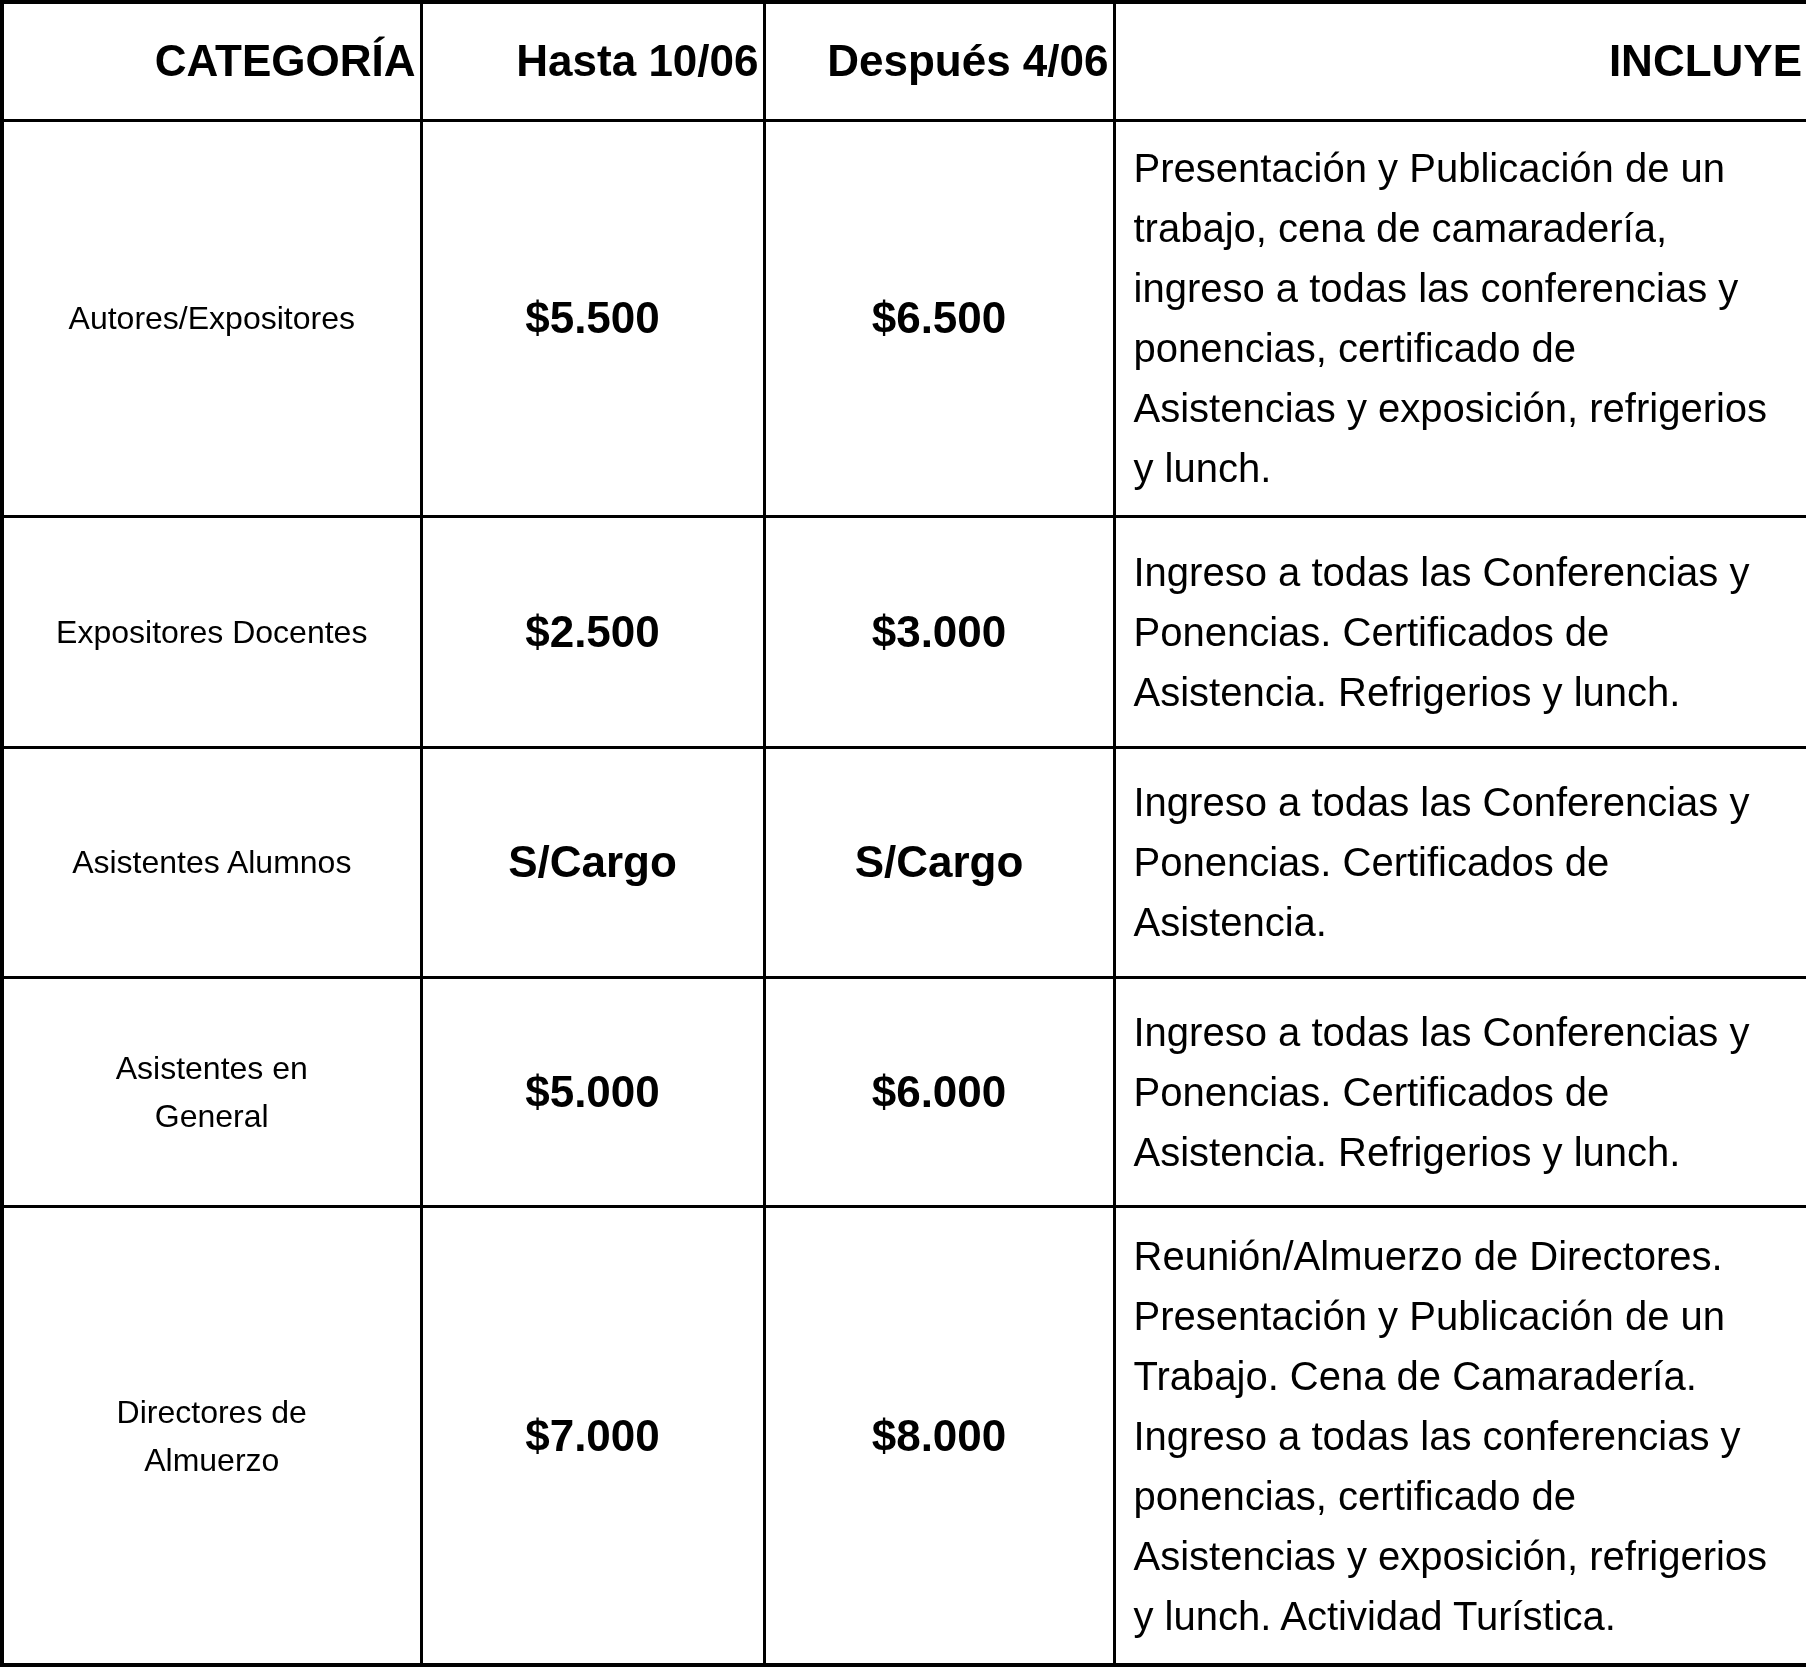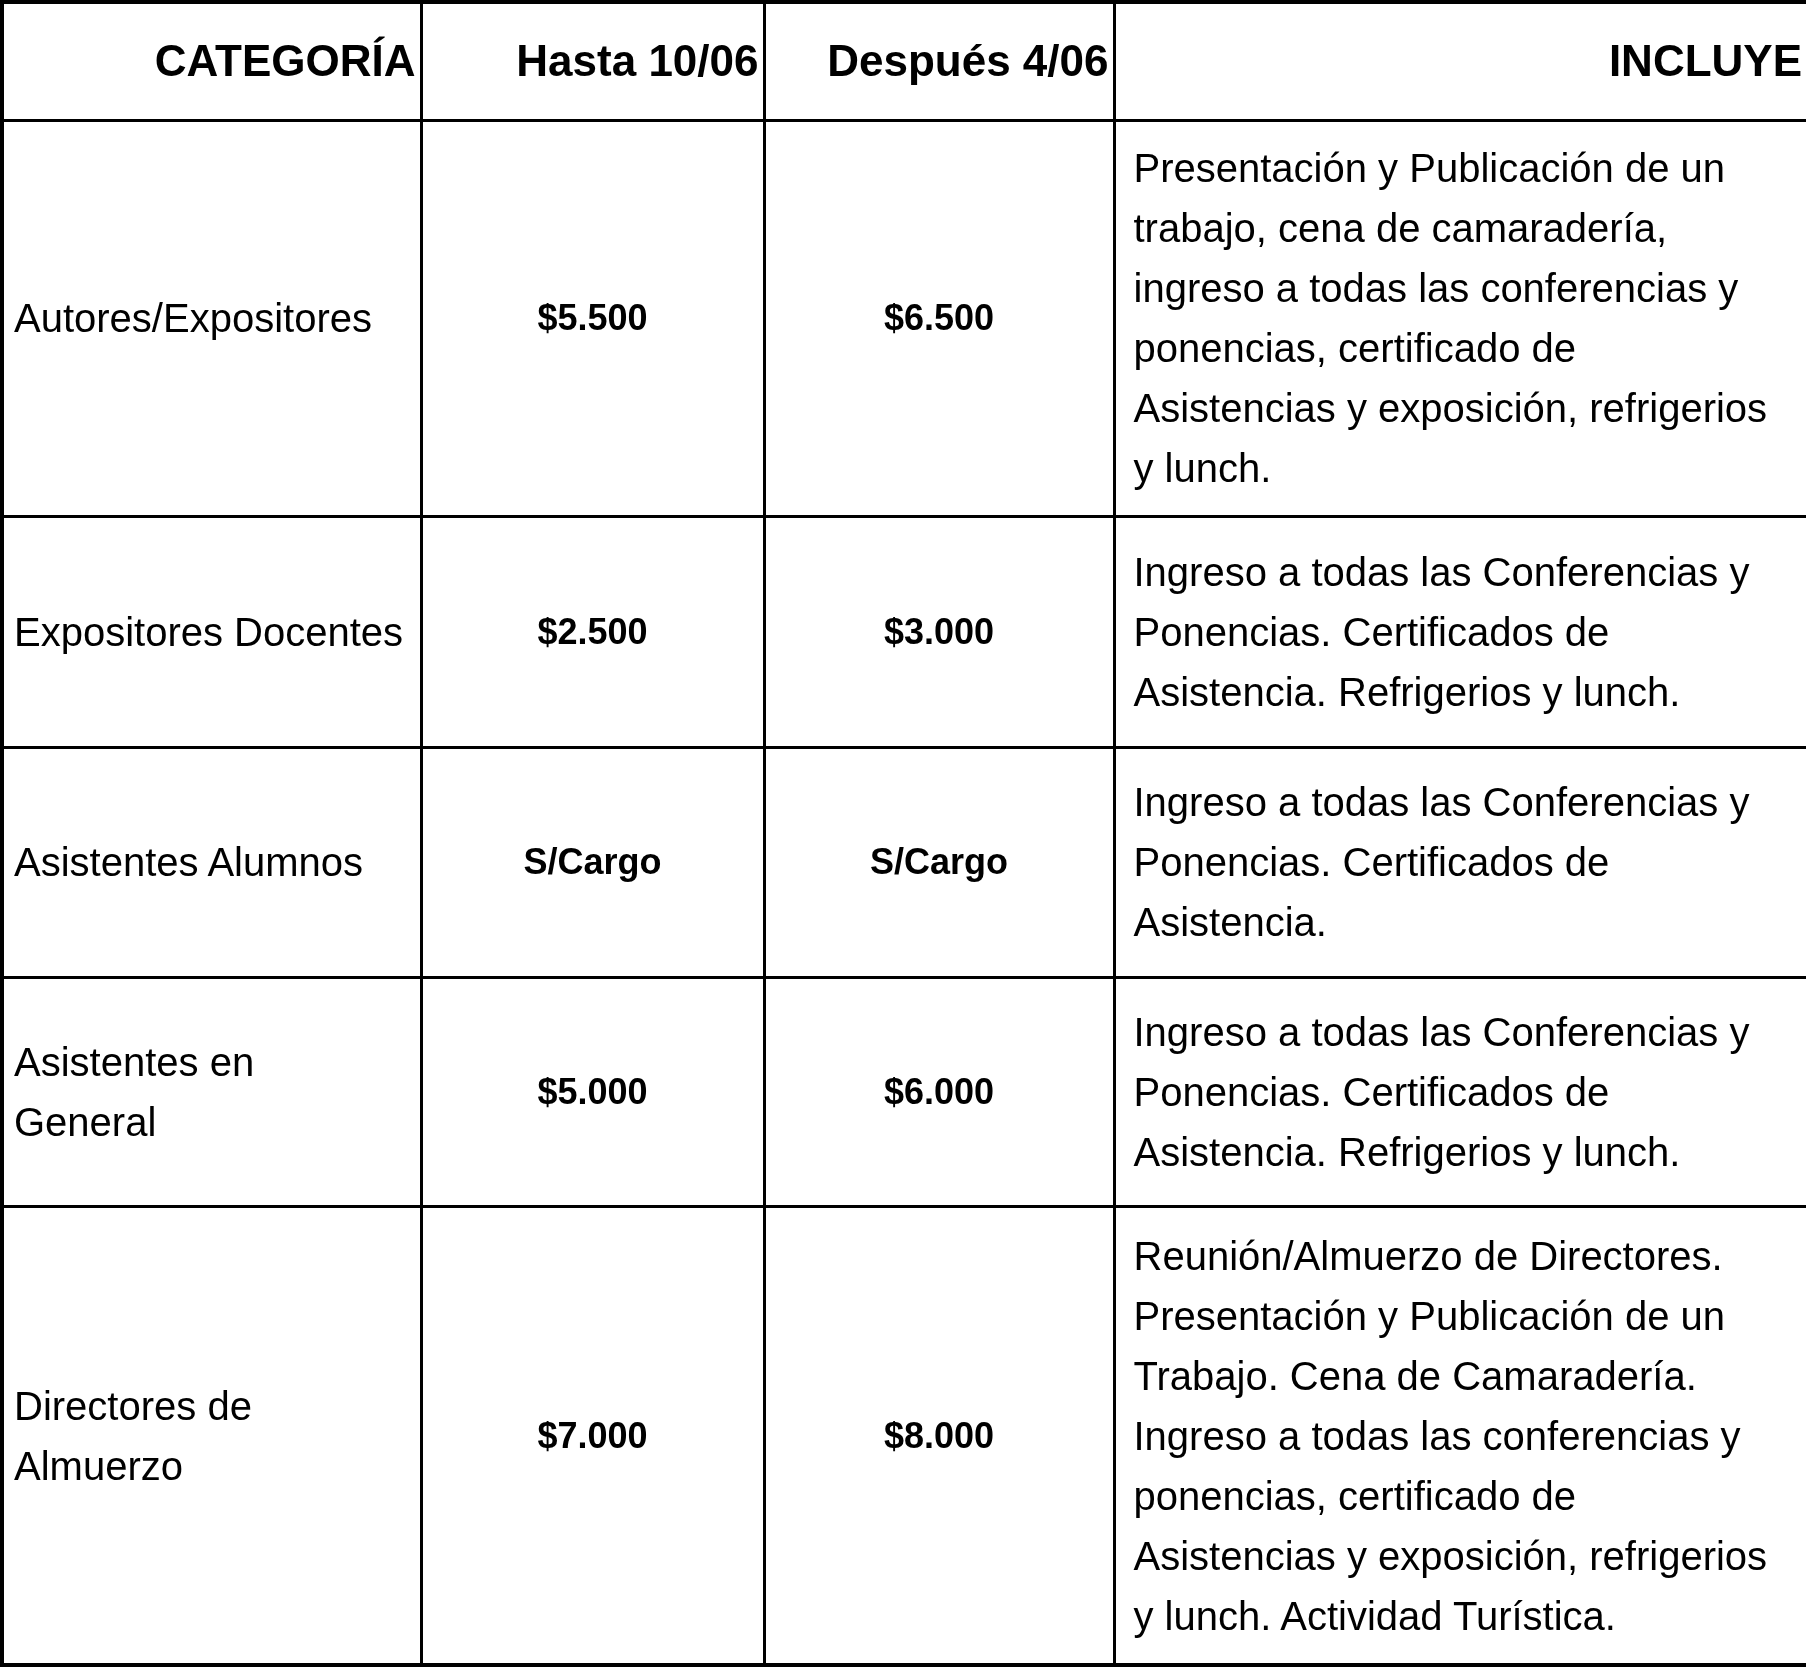--- a/index.html
+++ b/index.html
@@ -34,29 +34,29 @@
   tbody tr:nth-child(3) { height: 229px; }
   tbody tr:nth-child(4) { height: 228px; }
   tbody tr:nth-child(5) { height: 456px; }
   th {
     font-size: 44px;
     font-weight: 700;
     text-align: right;
     padding: 0 4px;
   }
   td.cat {
-    font-size: 40px;
+    font-size: 32px;
     font-weight: 400;
-    text-align: left;
+    text-align: center;
     line-height: 1.5;
     white-space: pre-line;
     padding: 0 10px;
   }
   td.price {
-    font-size: 36px;
+    font-size: 44px;
     font-weight: 700;
     text-align: center;
     padding: 0 4px;
   }
   td.inc {
     font-size: 40px;
     font-weight: 400;
     text-align: left;
     line-height: 60px;
     padding: 0 24px 0 18px;

